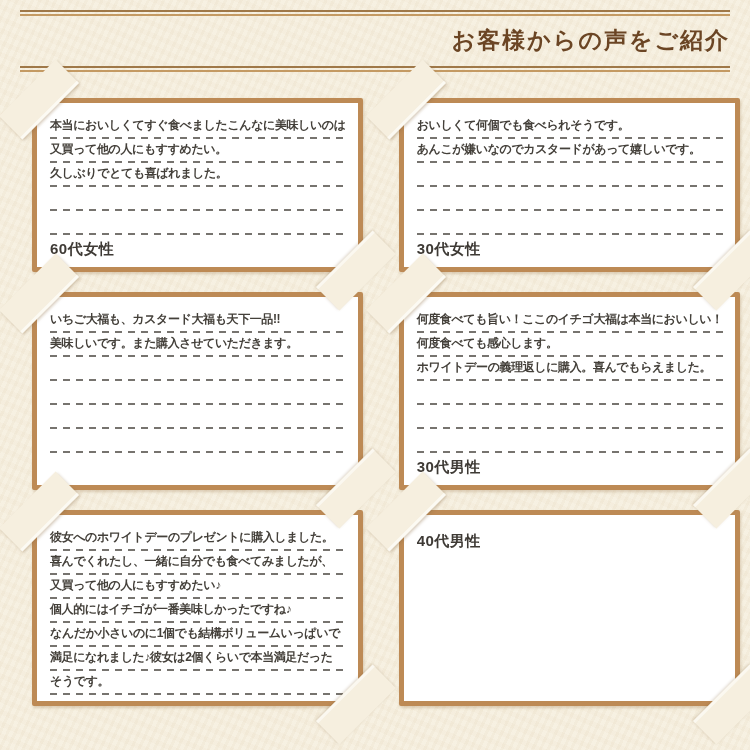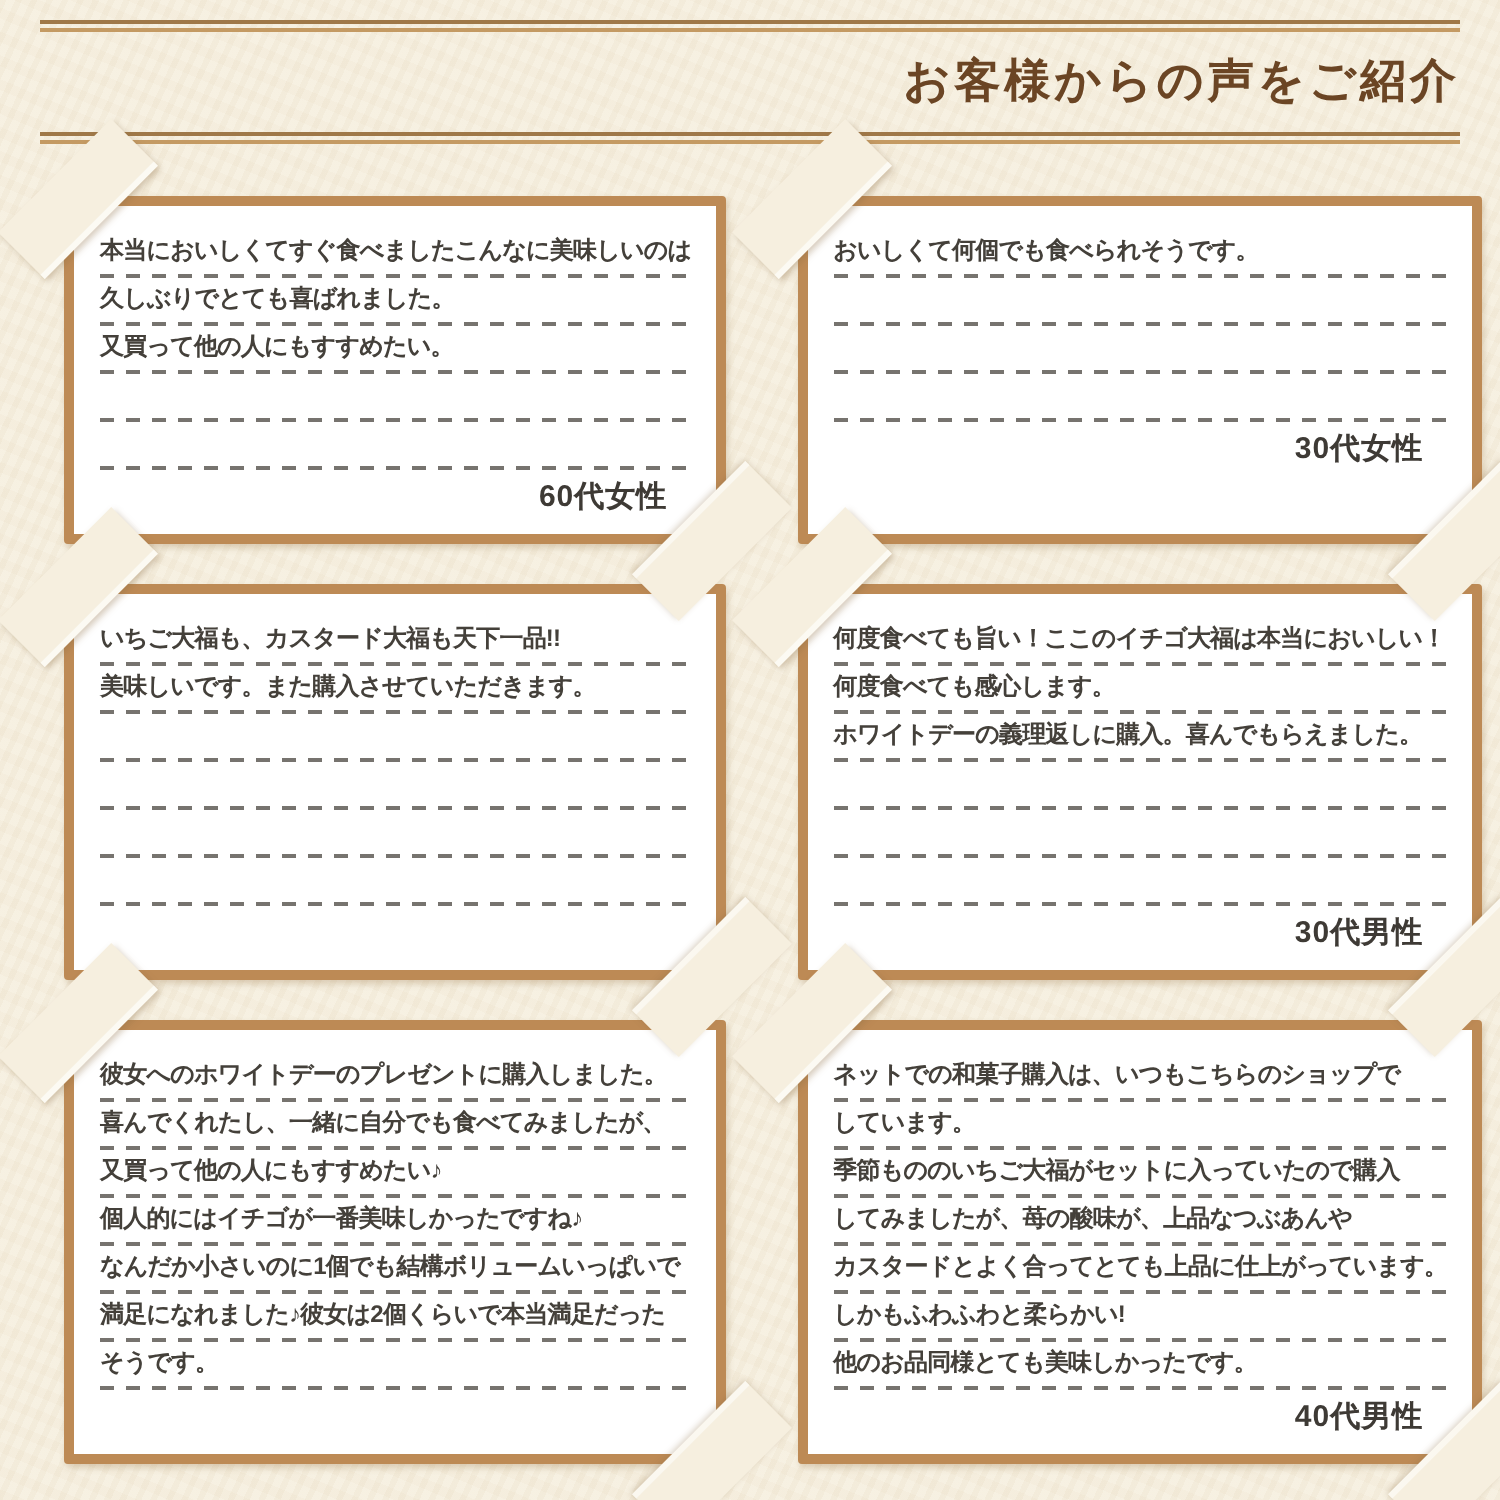--- a/index.html
+++ b/index.html
@@ -58,21 +58,20 @@
     overflow: visible;
     background-image: repeating-linear-gradient(90deg,
       rgba(80,76,70,.78) 0 7px, rgba(80,76,70,0) 7px 13px);
     background-size: 100% 2px;
     background-repeat: no-repeat;
     background-position: 0 bottom;
   }
   .attribution {
     height: 26px;
     line-height: 28px;
-    text-align: right;
     padding-right: 12px;
     font-size: 15px;
     font-weight: 600;
     color: #3e3a35;
     letter-spacing: 0.5px;
   }
   .fold {
     position: absolute;
     background: #f6efdf;
     z-index: 2;
@@ -101,32 +100,33 @@
   <div class="title">お客様からの声をご紹介</div>
   <div class="rule"></div>
 </div>
 
 <div class="grid">
     <div class="card">
     <span class="fold fold-tl"></span>
     <span class="fold fold-br"></span>
     <div>
         <div class="row">本当においしくてすぐ食べましたこんなに美味しいのは</div>
+        <div class="row">又買って他の人にもすすめたい。</div>
         <div class="row">久しぶりでとても喜ばれました。</div>
-        <div class="row">又買って他の人にもすすめたい。</div>
         <div class="row"></div>
         <div class="row"></div>
       </div>
     <div class="attribution">60代女性</div>
   </div>
     <div class="card">
     <span class="fold fold-tl"></span>
     <span class="fold fold-br"></span>
     <div>
         <div class="row">おいしくて何個でも食べられそうです。</div>
+        <div class="row">あんこが嫌いなのでカスタードがあって嬉しいです。</div>
         <div class="row"></div>
         <div class="row"></div>
         <div class="row"></div>
       </div>
     <div class="attribution">30代女性</div>
   </div>
     <div class="card">
     <span class="fold fold-tl"></span>
     <span class="fold fold-br"></span>
     <div>
@@ -161,24 +161,15 @@
         <div class="row">又買って他の人にもすすめたい♪</div>
         <div class="row">個人的にはイチゴが一番美味しかったですね♪</div>
         <div class="row">なんだか小さいのに1個でも結構ボリュームいっぱいで</div>
         <div class="row">満足になれました♪彼女は2個くらいで本当満足だった</div>
         <div class="row">そうです。</div>
       </div>
   </div>
     <div class="card">
     <span class="fold fold-tl"></span>
     <span class="fold fold-br"></span>
-    <div>
-        <div class="row">ネットでの和菓子購入は、いつもこちらのショップで</div>
-        <div class="row">しています。</div>
-        <div class="row">季節もののいちご大福がセットに入っていたので購入</div>
-        <div class="row">してみましたが、苺の酸味が、上品なつぶあんや</div>
-        <div class="row">カスタードとよく合ってとても上品に仕上がっています。</div>
-        <div class="row">しかもふわふわと柔らかい!</div>
-        <div class="row">他のお品同様とても美味しかったです。</div>
-      </div>
     <div class="attribution">40代男性</div>
   </div>
   </div>
 
 </body></html>

